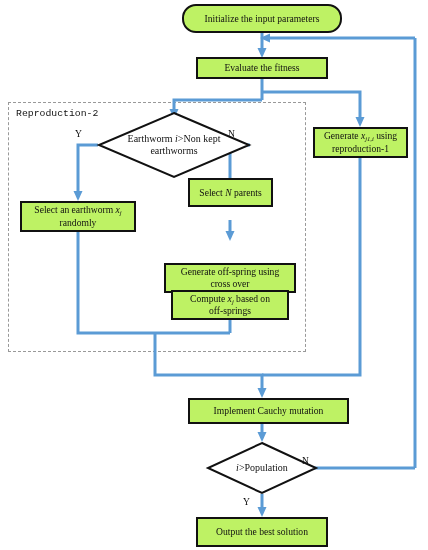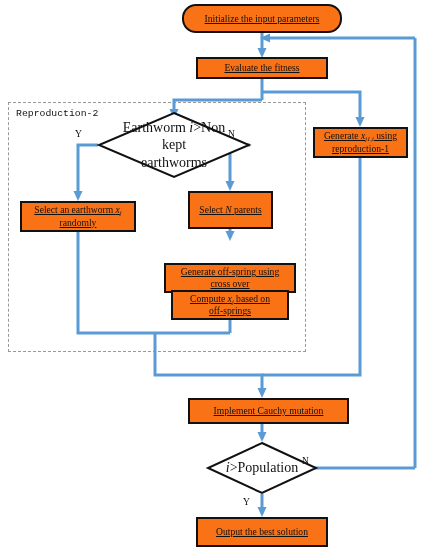--- a/index.html
+++ b/index.html
@@ -15,48 +15,47 @@
     background:#ffffff;
     overflow:hidden;
   }
   .node{
     position:absolute;
     box-sizing:border-box;
     display:flex;
     align-items:center;
     justify-content:center;
     text-align:center;
-    background:#f97316;
+    background:#bef264;
     border:2px solid #111111;
     font-size:9.6px;
     line-height:1.25;
     padding:2px 4px;
     z-index:4;
-    text-decoration:underline;
   }
   .node.rounded{
     border-radius:14px;
     border-width:2px;
   }
   .node .txt{display:block;}
   .node i{font-style:italic;}
   sub{font-size:6.6px;vertical-align:-0.25em;font-style:italic;}
   .diamond-wrap{
     position:absolute;
     z-index:4;
   }
   .diamond-wrap svg{display:block;overflow:visible;}
   .diamond-label{
     position:absolute;
     left:0;top:0;right:0;bottom:0;
     display:flex;
     align-items:center;
     justify-content:center;
     text-align:center;
-    font-size:14px;
+    font-size:10px;
     line-height:1.25;
     pointer-events:none;
   }
   .group-box{
     position:absolute;
     box-sizing:border-box;
     border:1px dashed #999999;
     background:transparent;
     z-index:1;
   }
@@ -165,21 +164,21 @@
   </div>
 
   <div class="node" style="left:313px; top:127px; width:95px; height:31px;">
     <span class="txt">Generate <i>x</i><sub>j1,i</sub> using<br>reproduction-1</span>
   </div>
 
   <div class="node" style="left:20px; top:201px; width:116px; height:31px;">
     <span class="txt">Select an earthworm <i>x<sub>j</sub></i><br>randomly</span>
   </div>
 
-  <div class="node" style="left:188px; top:191px; width:85px; height:38px;">
+  <div class="node" style="left:188px; top:178px; width:85px; height:29px;">
     <span class="txt">Select <i>N</i> parents</span>
   </div>
 
   <div class="node" style="left:164px; top:241px; width:132px; height:30px;margin-top:22px;">
     <span class="txt">Generate off-spring using<br>cross over</span>
   </div>
 
   <div class="node" style="left:171px; top:290px; width:118px; height:30px;">
     <span class="txt">Compute <i>x<sub>j</sub></i> based on<br>off-springs</span>
   </div>

